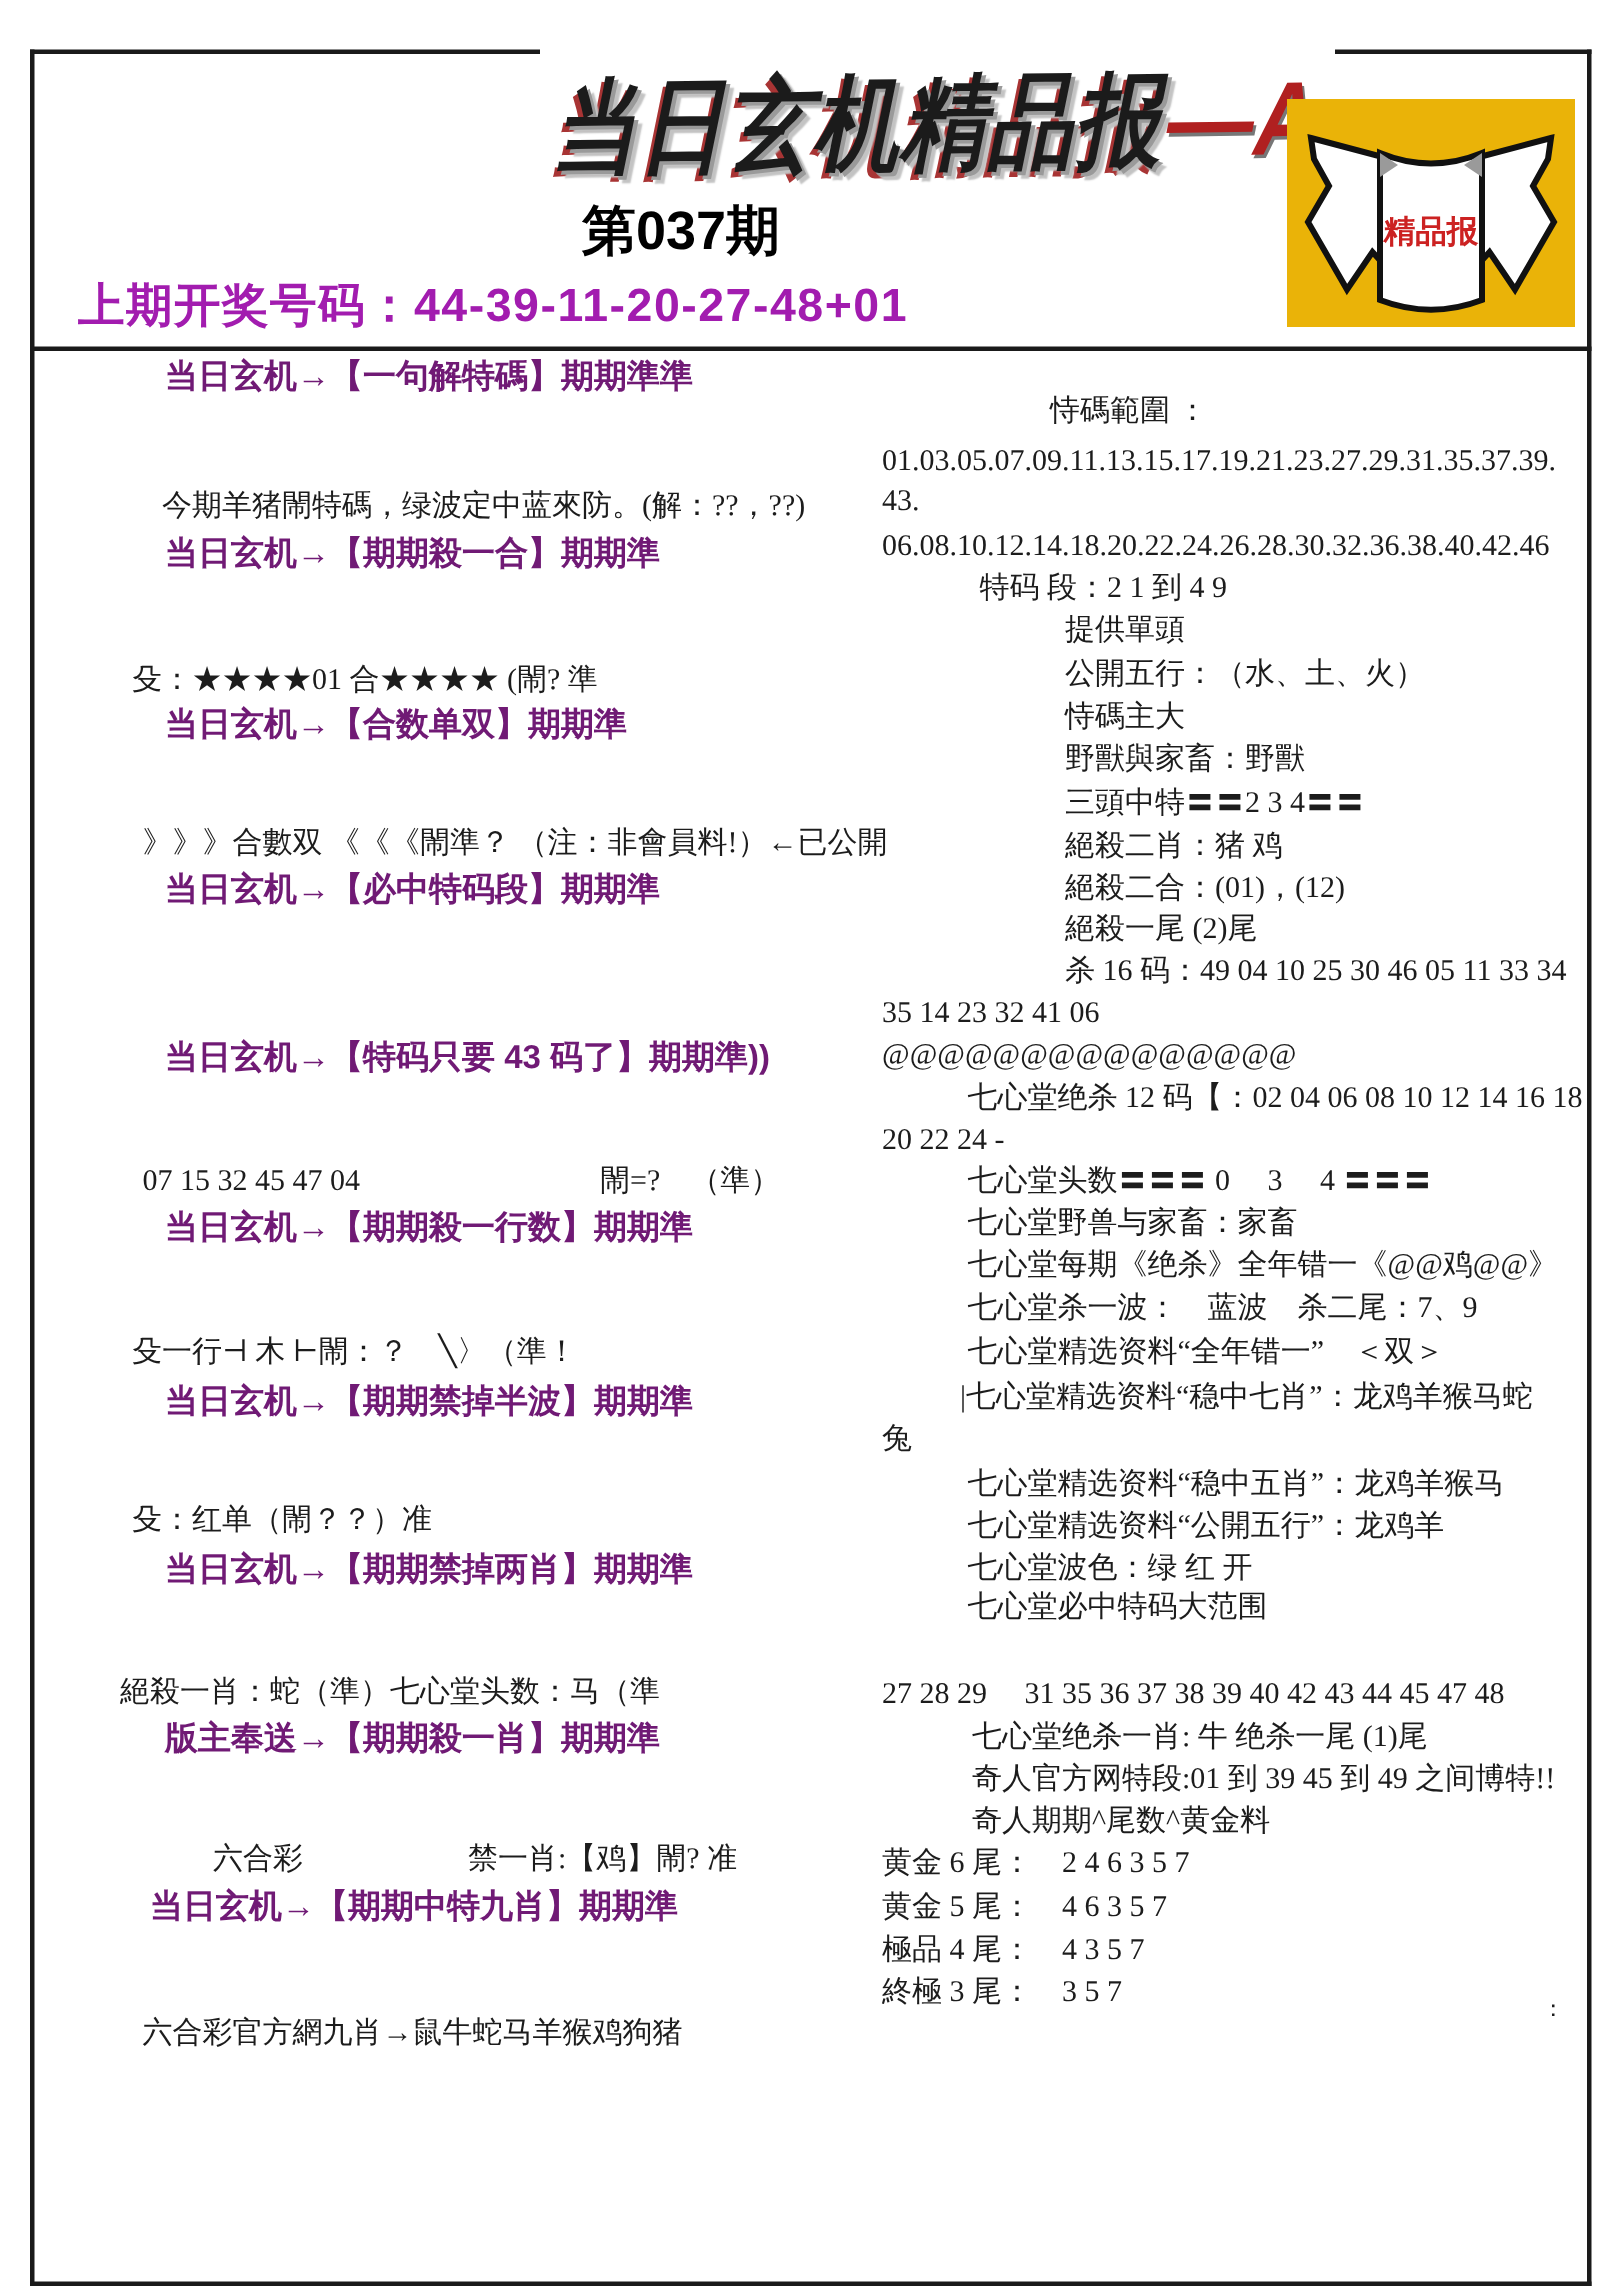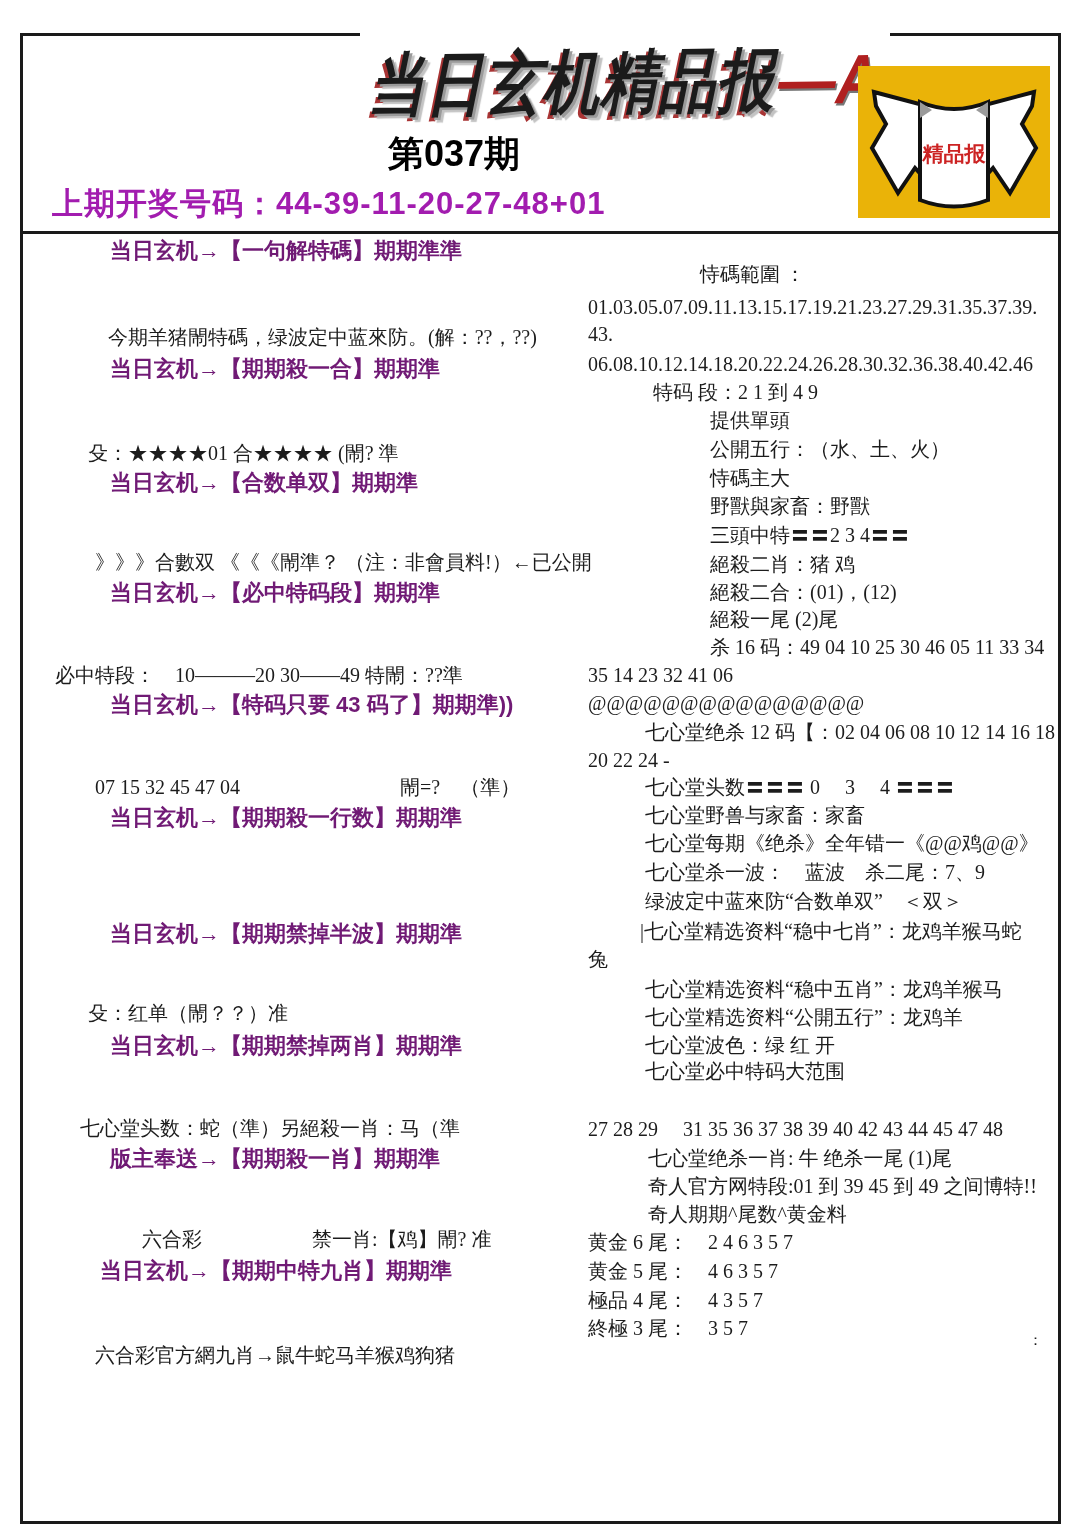--- a/index.html
+++ b/index.html
@@ -53,29 +53,29 @@
   </div>
 
   <div class="col" id="left-col">
       <div class="line b" style="left: 110px; top: 238px;">当日玄机→【一句解特碼】期期準準</div>
       <div class="line" style="left: 108px; top: 326px;">今期羊猪閙特碼，绿波定中蓝來防。(解：??，??)</div>
       <div class="line b" style="left: 110px; top: 356px;">当日玄机→【期期殺一合】期期準</div>
       <div class="line" style="left: 88px; top: 442px;">殳：★★★★01 合★★★★ (閙? 準</div>
       <div class="line b" style="left: 110px; top: 470px;">当日玄机→【合数单双】期期準</div>
       <div class="line" style="left: 95px; top: 551px;">》》》合數双 《《《閙準？ （注：非會員料!）←已公開</div>
       <div class="line b" style="left: 110px; top: 580px;">当日玄机→【必中特码段】期期準</div>
-      <div class="line" style="left: 55px; top: 664px;">必中特段：　10———20 30——49 特閙：??準</div>
       <div class="line b" style="left: 110px; top: 692px;">当日玄机→【特码只要 43 码了】期期準))</div>
       <div class="line" style="left: 95px; top: 776px;">07 15 32 45 47 04</div>
       <div class="line" style="left: 400px; top: 776px;">閙=?　（準）</div>
       <div class="line b" style="left: 110px; top: 805px;">当日玄机→【期期殺一行数】期期準</div>
+      <div class="line" style="left: 88px; top: 890px;">殳一行⊣ 木 ⊢閙：？　╲〉（準！</div>
       <div class="line b" style="left: 110px; top: 921px;">当日玄机→【期期禁掉半波】期期準</div>
       <div class="line" style="left: 88px; top: 1002px;">殳：红单（閙？？）准</div>
       <div class="line b" style="left: 110px; top: 1033px;">当日玄机→【期期禁掉两肖】期期準</div>
-      <div class="line" style="left: 80px; top: 1117px;">七心堂头数：蛇（準）另絕殺一肖：马（準</div>
+      <div class="line" style="left: 80px; top: 1117px;">絕殺一肖：蛇（準）七心堂头数：马（準</div>
       <div class="line b" style="left: 110px; top: 1146px;">版主奉送→【期期殺一肖】期期準</div>
       <div class="line" style="left: 142px; top: 1228px;">六合彩</div>
       <div class="line" style="left: 312px; top: 1228px;">禁一肖:【鸡】閙? 准</div>
       <div class="line" style="left: 95px; top: 1344px;">六合彩官方網九肖→鼠牛蛇马羊猴鸡狗猪</div>
       <div class="line b" style="left: 100px; top: 1258px;">当日玄机→【期期中特九肖】期期準</div>
     </div>
   <div class="col" id="right-col">
       <div class="line" style="left: 700px; top: 263px;">恃碼範圍 ：</div>
       <div class="line" style="left: 588px; top: 296px;">01.03.05.07.09.11.13.15.17.19.21.23.27.29.31.35.37.39.</div>
       <div class="line" style="left: 588px; top: 323px;">43.</div>
@@ -91,21 +91,21 @@
       <div class="line" style="left: 710px; top: 608px;">絕殺一尾 (2)尾</div>
       <div class="line" style="left: 710px; top: 636px;">杀 16 码：49 04 10 25 30 46 05 11 33 34</div>
       <div class="line" style="left: 588px; top: 664px;">35 14 23 32 41 06</div>
       <div class="line" style="left: 588px; top: 692px;">@@@@@@@@@@@@@@@</div>
       <div class="line" style="left: 645px; top: 721px;">七心堂绝杀 12 码【：02 04 06 08 10 12 14 16 18</div>
       <div class="line" style="left: 588px; top: 749px;">20 22 24 -</div>
       <div class="line" style="left: 645px; top: 776px;">七心堂头数〓〓〓 0　 3　 4 〓〓〓</div>
       <div class="line" style="left: 645px; top: 804px;">七心堂野兽与家畜：家畜</div>
       <div class="line" style="left: 645px; top: 832px;">七心堂每期《绝杀》全年错一《@@鸡@@》</div>
       <div class="line" style="left: 645px; top: 861px;">七心堂杀一波：　蓝波　杀二尾：7、9</div>
-      <div class="line" style="left: 645px; top: 890px;">绿波定中蓝來防“合数单双”　＜双＞</div>
+      <div class="line" style="left: 645px; top: 890px;">七心堂精选资料“全年错一”　＜双＞</div>
       <div class="line" style="left: 640px; top: 920px;">|七心堂精选资料“稳中七肖”：龙鸡羊猴马蛇</div>
       <div class="line" style="left: 588px; top: 948px;">兔</div>
       <div class="line" style="left: 645px; top: 978px;">七心堂精选资料“稳中五肖”：龙鸡羊猴马</div>
       <div class="line" style="left: 645px; top: 1006px;">七心堂精选资料“公開五行”：龙鸡羊</div>
       <div class="line" style="left: 645px; top: 1034px;">七心堂波色：绿 红 开</div>
       <div class="line" style="left: 645px; top: 1060px;">七心堂必中特码大范围</div>
       <div class="line" style="left: 588px; top: 1118px;">27 28 29　 31 35 36 37 38 39 40 42 43 44 45 47 48</div>
       <div class="line" style="left: 648px; top: 1147px;">七心堂绝杀一肖: 牛  绝杀一尾 (1)尾</div>
       <div class="line" style="left: 648px; top: 1175px;">奇人官方网特段:01 到 39 45 到 49 之间博特!!</div>
       <div class="line" style="left: 648px; top: 1203px;">奇人期期^尾数^黄金料</div>

